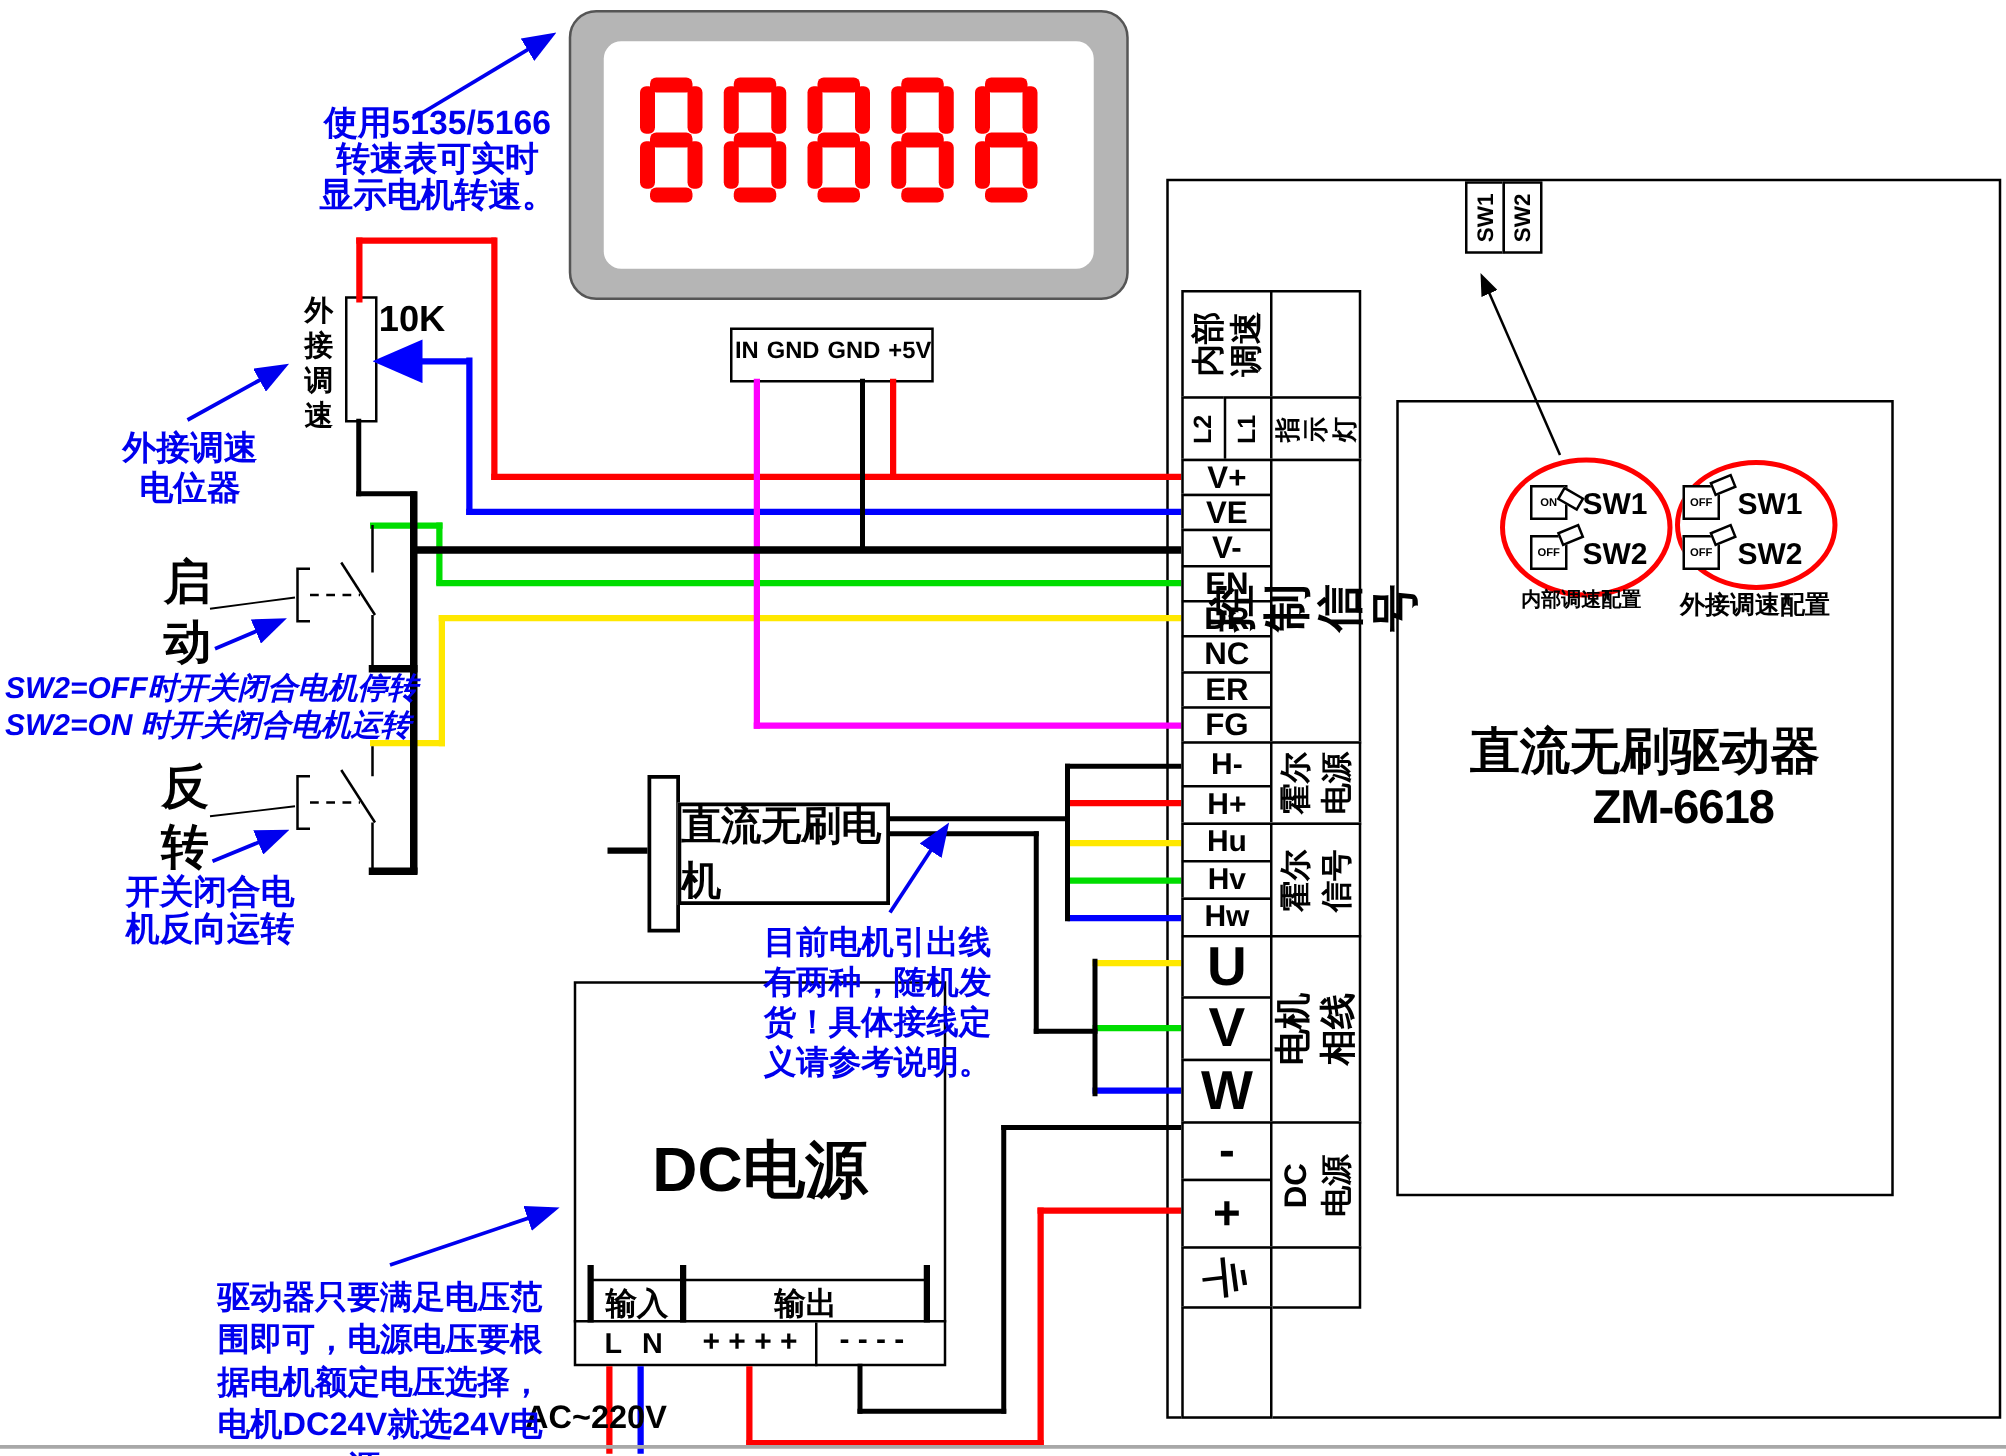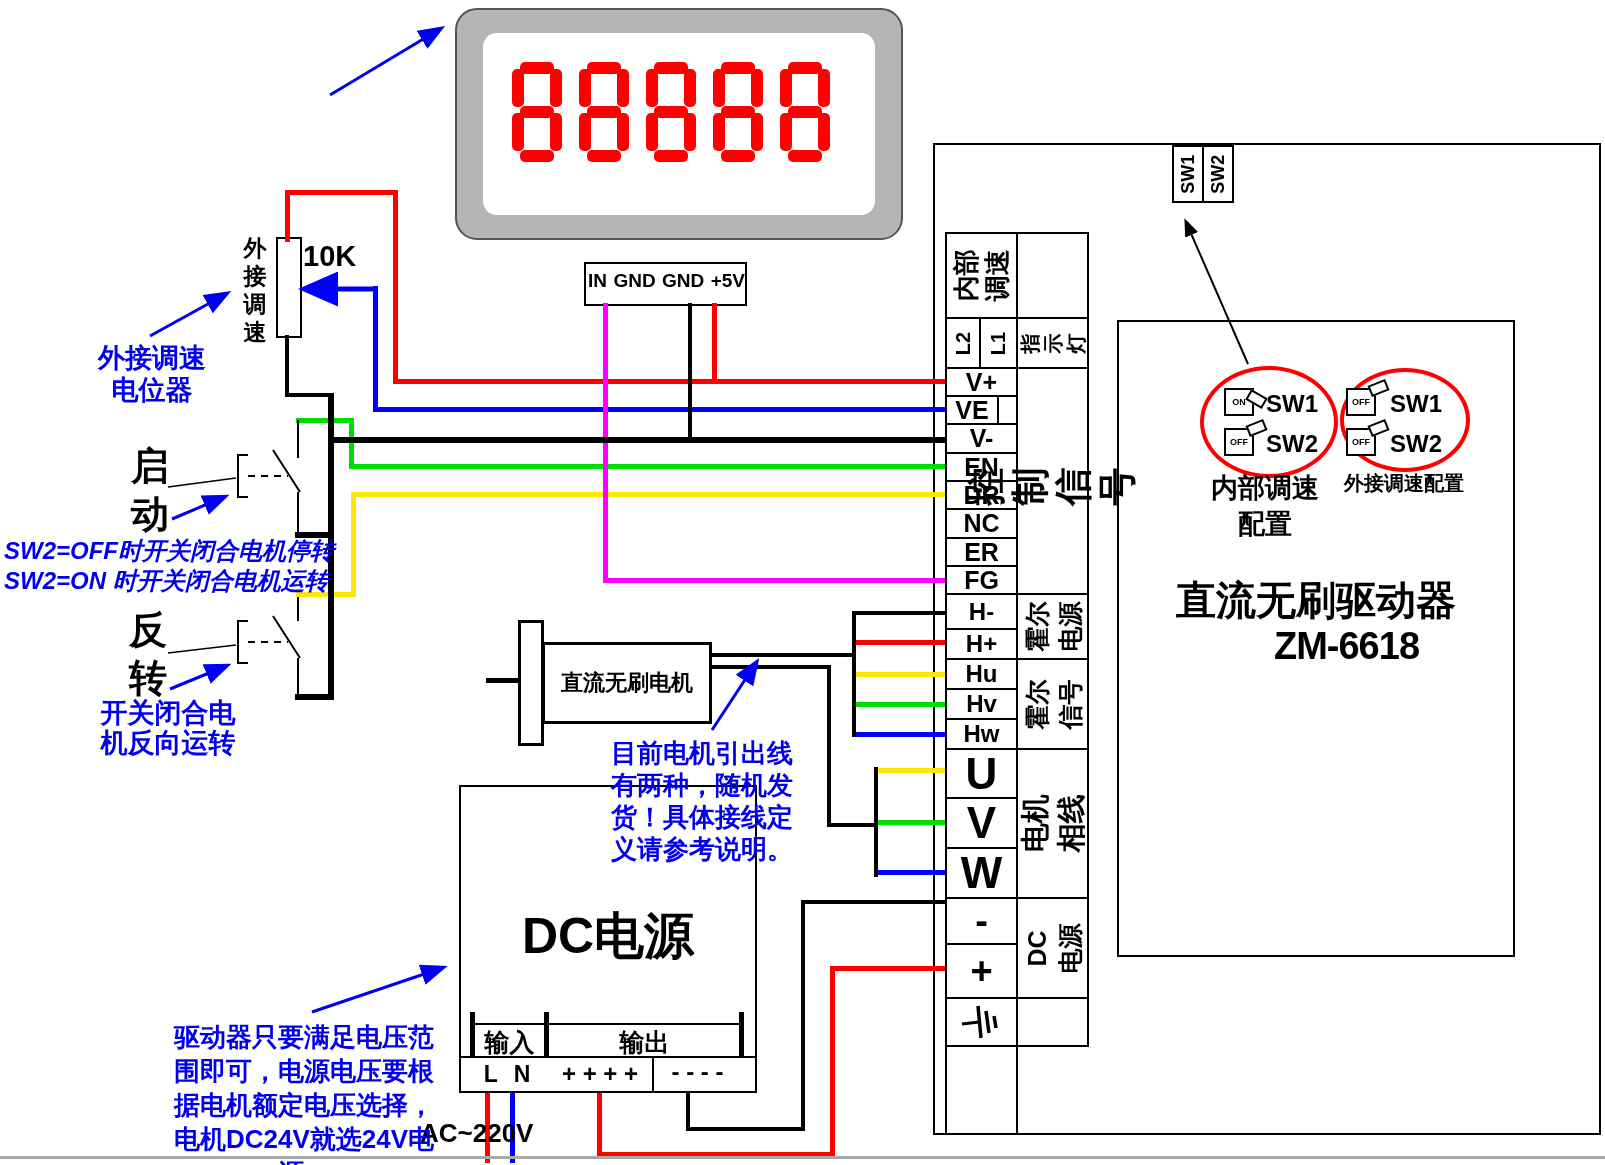--- a/index.html
+++ b/index.html
@@ -180,21 +180,21 @@
   <div class="wire" style="left:686px;top:1127px;width:119px;height:4px;background:var(--wire-black);"></div>
   <div class="wire" style="left:686px;top:1091px;width:4px;height:40px;background:var(--wire-black);"></div>
 
   <div class="wire" style="left:297px;top:420px;width:2px;height:38px;background:#000;"></div>
   <div class="wire" style="left:297px;top:492px;width:2px;height:42px;background:#000;"></div>
   <div class="wire" style="left:297px;top:597px;width:2px;height:24px;background:#000;"></div>
   <div class="wire" style="left:297px;top:658px;width:2px;height:38px;background:#000;"></div>
 
   <div class="wire" style="left:486px;top:678px;width:34px;height:5px;background:#000;"></div>
   <div class="rect" style="left:518px;top:620px;width:26px;height:126px;border-width:3px;background:#fff;"></div>
-  <div class="cell" style="left:542px;top:642px;width:170px;height:82px;border-width:3px;font-size:22px;">
+  <div class="cell" style="left:542px;top:642px;width:170px;height:82px;border-width:3px;font-size:32px;">
     <span>直流无刷电机</span>
   </div>
 
   <div class="cell" style="left:945px;top:232px;width:73px;height:87px;">
     <span class="rot g-top">内部
 调速</span>
   </div>
   <div class="cell" style="left:1016px;top:232px;width:73px;height:87px;"></div>
   <div class="cell" style="left:945px;top:317px;width:38px;height:52px;">
     <span class="rot led">L2</span>
@@ -204,21 +204,21 @@
   </div>
   <div class="cell" style="left:1016px;top:317px;width:73px;height:52px;font-size:20px;gap:3px;">
     <span class="rotchar">指</span>
     <span class="rotchar">示</span>
     <span class="rotchar">灯</span>
   </div>
 
   <div class="cell t-sm" style="left:945px;top:367px;width:73px;height:30px;">
       <span>V+</span>
     </div>
-  <div class="cell t-sm" style="left:945px;top:395px;width:54px;height:30px;">
+  <div class="cell t-sm" style="left:945px;top:395px;width:73px;height:30px;">
       <span>VE</span>
     </div>
   <div class="cell t-sm" style="left:945px;top:423px;width:73px;height:31px;">
       <span>V-</span>
     </div>
   <div class="cell t-sm" style="left:945px;top:452px;width:73px;height:30px;">
       <span>EN</span>
     </div>
   <div class="cell t-sm" style="left:945px;top:480px;width:73px;height:30px;">
       <span>DR</span>
@@ -322,39 +322,42 @@
     <span>OFF</span>
     <span class="flap flap-off"></span>
   </div>
   <div class="blk" style="left:1390px;top:390px;font-size:24px;">SW1</div>
   <div class="swicon" style="left:1346px;top:428px;">
     <span>OFF</span>
     <span class="flap flap-off"></span>
   </div>
   <div class="blk" style="left:1390px;top:430px;font-size:24px;">SW2</div>
 
-  <div class="blk" style="left:1198px;top:470px;width:134px;text-align:center;font-size:27px;">内部调速配置</div>
+  <div class="blk" style="left:1198px;top:470px;width:134px;text-align:center;font-size:16px;">内部调速配置</div>
   <div class="blk" style="left:1344px;top:470px;width:120px;text-align:center;font-size:20px;">外接调速配置</div>
 
   <div class="blk" style="left:1117px;top:573px;width:398px;text-align:center;font-size:40px;">直流无刷驱动器</div>
   <div class="blk" style="left:1117px;top:625px;width:459px;text-align:center;font-size:38px;letter-spacing:-1px;">ZM-6618</div>
 
   <div class="blk" style="left:459px;top:903px;width:298px;text-align:center;font-size:50px;">DC电源</div>
   <div class="blk" style="left:472px;top:1026px;width:75px;text-align:center;font-size:25px;">输入</div>
   <div class="blk" style="left:547px;top:1026px;width:195px;text-align:center;font-size:25px;">输出</div>
   <div class="blk" style="left:472px;top:1061px;width:75px;text-align:center;font-size:23px;letter-spacing:5px;">L N</div>
   <div class="blk" style="left:547px;top:1060px;width:106px;text-align:center;font-size:24px;">+ + + +</div>
   <div class="blk" style="left:653px;top:1058px;width:89px;text-align:center;font-size:24px;">- - - -</div>
   <div class="blk" style="left:420px;top:1118px;font-size:26px;">AC~220V</div>
 
   <div class="blk" style="left:126px;top:442px;width:48px;font-size:38px;line-height:48px;text-align:center;">启
 动</div>
   <div class="blk" style="left:124px;top:606px;width:48px;font-size:38px;line-height:48px;text-align:center;">反
 转</div>
 
+  <div class="note" style="left:252px;top:84px;width:196px;font-size:27px;line-height:29px;">使用5135/5166
+转速表可实时
+显示电机转速。</div>
   <div class="note" style="left:92px;top:342px;width:120px;font-size:27px;line-height:32px;">外接调速
 电位器</div>
   <div class="note" style="left:4px;top:536px;width:330px;font-size:24px;line-height:30px;text-align:left;font-style:italic;">SW2=OFF时开关闭合电机停转
 SW2=ON 时开关闭合电机运转</div>
   <div class="note" style="left:96px;top:698px;width:144px;font-size:27px;line-height:30px;">开关闭合电
 机反向运转</div>
   <div class="note" style="left:598px;top:737px;width:208px;font-size:26px;line-height:32px;">目前电机引出线
 有两种，随机发
 货！具体接线定
 义请参考说明。</div>

